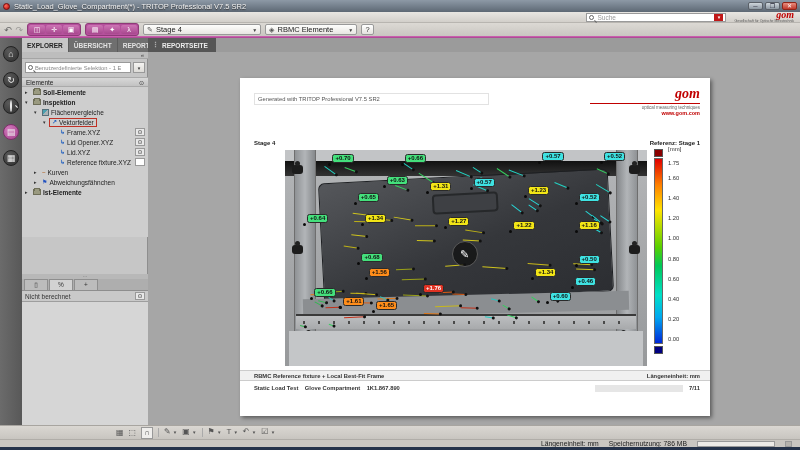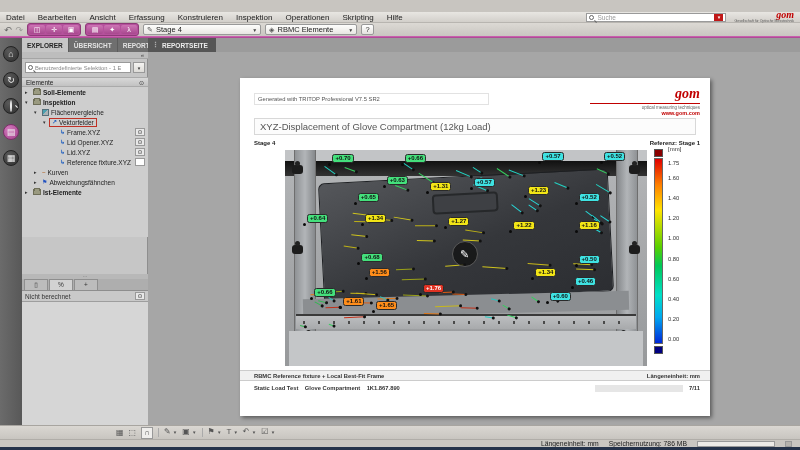--- a/index.html
+++ b/index.html
@@ -155,33 +155,31 @@
   #statusbar .st{font-size:6.8px;color:#222;}
   #progress{width:78px;height:6px;background:#eceae6;border:1px solid #999;}
   #status-grip{width:7px;height:6px;background:#b5b2ad;border:1px solid #999;}
   #bottom-strip{left:0;top:447px;width:800px;height:3px;background:#24324a;}
 </style>
 </head>
 <body>
 
 <div id="app">
 
+  <div class="abs" id="titlebar">
+    <div id="app-icon"></div>
+    <div id="win-title">Static_Load_Glove_Compartment(*) - TRITOP Professional V7.5 SR2</div>
+    <div id="win-controls">
+      <div class="winbtn">─</div>
+      <div class="winbtn">❐</div>
+      <div class="winbtn close">✕</div>
+    </div>
+  </div>
 
   <div class="abs" id="menubar">
-    <span style="display:flex;align-items:center;">
-        <span class="menu-item">Datei</span>
-        <span class="menu-item">Bearbeiten</span>
-        <span class="menu-item">Ansicht</span>
-        <span class="menu-item">Erfassung</span>
-        <span class="menu-item">Konstruieren</span>
-        <span class="menu-item">Inspektion</span>
-        <span class="menu-item">Operationen</span>
-        <span class="menu-item">Skripting</span>
-        <span class="menu-item">Hilfe</span>
-      </span>
     <div id="menu-search">
       <span class="lens"></span>
       <span id="menu-search-text">Suche</span>
       <span id="menu-search-btn">▾</span>
     </div>
     <div id="menubar-logo">
       <span class="g">gom</span>
       <span class="s">Gesellschaft für Optische Messtechnik</span>
     </div>
   </div>
@@ -342,21 +340,20 @@
 
   <div class="abs" id="canvas">
     <div class="abs" id="page">
       <div class="abs" id="generated-box">Generated with TRITOP Professional V7.5 SR2</div>
       <div class="abs" id="page-logo">
         <span class="g">gom</span>
         <div class="rule"></div>
         <span class="t">optical measuring techniques</span>
         <span class="u">www.gom.com</span>
       </div>
-      <div class="abs" id="page-title-box">XYZ-Displacement of Glove Compartment (12kg Load)</div>
       <div class="abs" id="stage-caption">Stage 4</div>
       <div class="abs" id="ref-caption">Referenz: Stage 1</div>
 
       <div class="abs" id="vector-plot">
         <div class="fx" id="rail-top-light"></div>
         <div class="fx" id="rail-top"></div>
         <div class="fx" id="rail-left"></div>
         <div class="fx" id="rail-right"></div>
         <div class="clamp" style="left:2%;top:7%;"></div>
         <div class="clamp" style="right:2%;top:7%;"></div>

